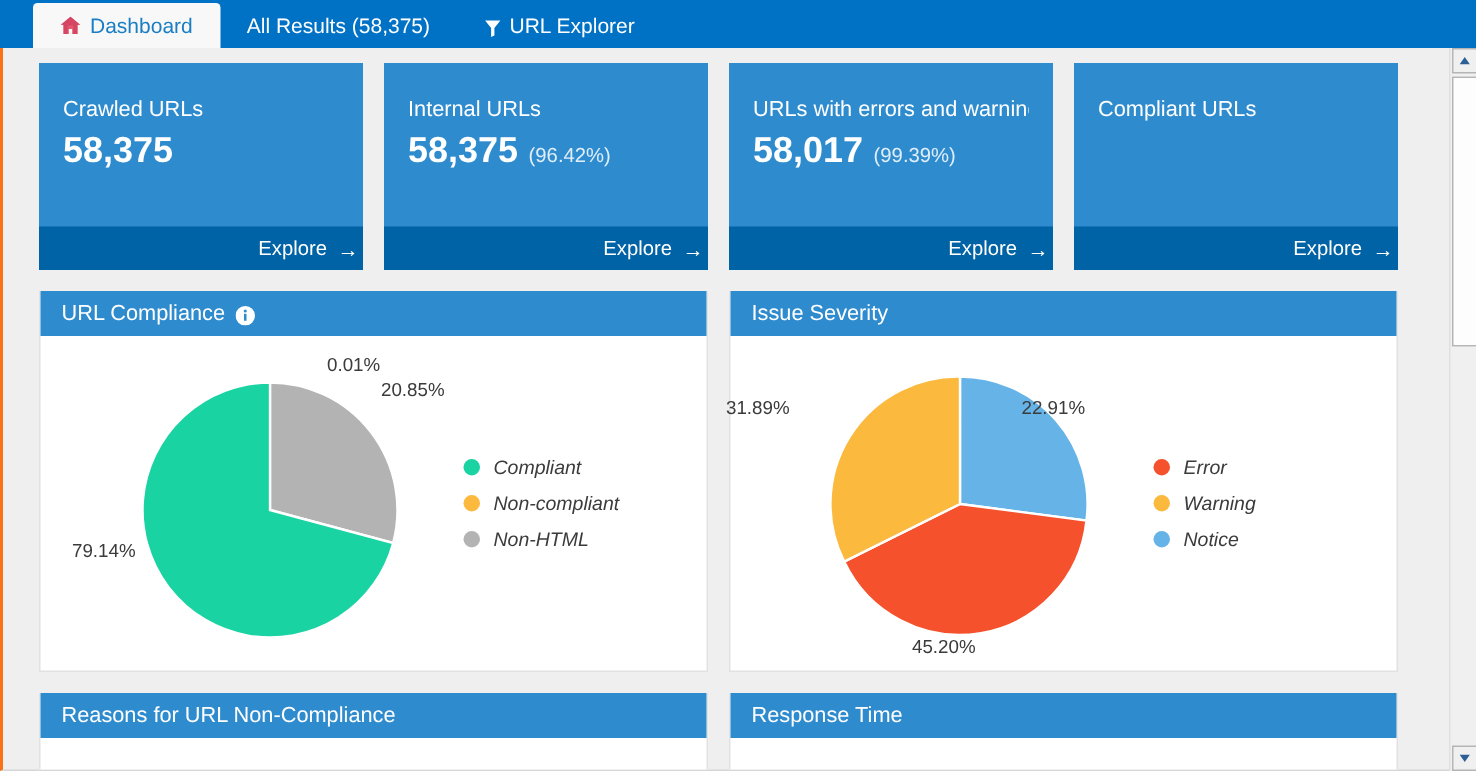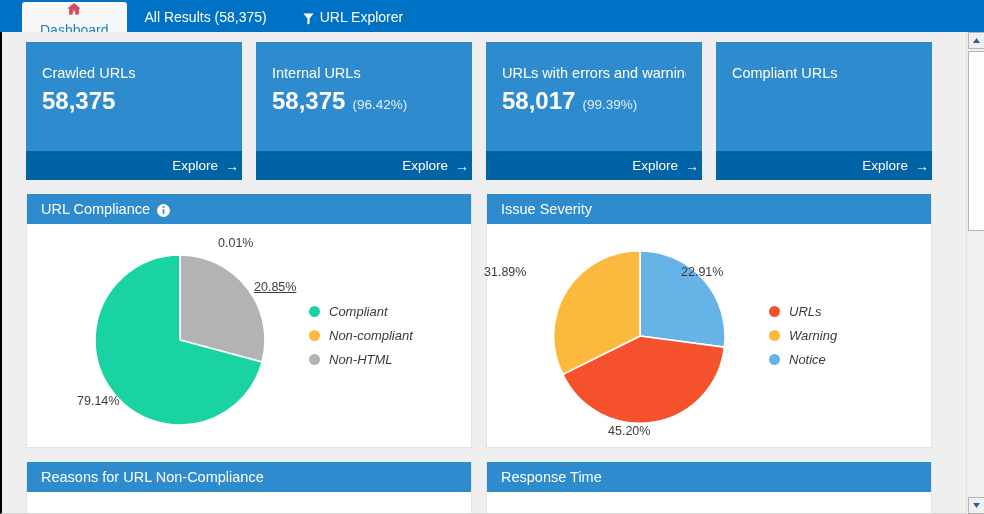--- a/index.html
+++ b/index.html
@@ -47,35 +47,34 @@
     cursor: pointer;
     box-sizing: border-box;
     white-space: nowrap;
   }
   .tab.first { margin-left: 22px; }
   .tab.active {
     background: #f8f8f8;
     color: #1a7ec4;
     border-top-left-radius: 3px;
     border-top-right-radius: 3px;
-    flex-direction: column;
   }
   .home-icon { display: inline-block; width: 14px; height: 14px; position: relative; top: 0px; }
   .filter-icon { display: inline-block; width: 11px; height: 12px; position: relative; top: 1px; }
 
   
   .viewport {
     position: absolute;
     left: 0;
     top: 32px;
     width: 984px;
     height: 482px;
     background: #efefef;
     box-sizing: border-box;
-    border-left: 2px solid #000000;
+    border-left: 2px solid #f97316;
     border-bottom: 1px solid #d6d6d6;
     overflow: hidden;
   }
   .content {
     position: absolute;
     left: 0; top: 0;
     width: 952px;
     padding: 10px 0 0 0;
     box-sizing: border-box;
   }
@@ -367,22 +366,22 @@
               <div class="pie-wrap">
                 <svg class="pie-svg" width="250" height="215" viewBox="0 0 250 215">
 
                   <path d="M125 112 L125 27 A85 85 0 0 1 207.1 133.9 Z" fill="#b3b3b3" stroke="#ffffff" stroke-width="1.6"></path>
 
                   <path d="M125 112 L207.1 133.9 L207.13 134.0 Z" fill="#fbb93e" stroke="#fbb93e" stroke-width="0.5"></path>
 
                   <path d="M125 112 L207.13 134.0 A85 85 0 1 1 125 27 Z" fill="#19d3a2" stroke="#ffffff" stroke-width="1.6"></path>
                 </svg>
                 <span class="pie-label" style="left:163px; top:8px;">0.01%</span>
-                <span class="pie-label" style="left:199px; top:52px;text-decoration:underline;">20.85%</span>
-                <span class="pie-label" style="left:-7px; top:166px;margin-left:29px;">79.14%</span>
+                <span class="pie-label" style="left:199px; top:25px;">20.85%</span>
+                <span class="pie-label" style="left:-7px; top:132px;">79.14%</span>
               </div>
               <div class="legend">
                 <div class="legend-item">
                   <span class="legend-dot" style="background:#19d3a2"></span>
                   <span>Compliant</span>
                 </div>
                 <div class="legend-item">
                   <span class="legend-dot" style="background:#fbb93e"></span>
                   <span>Non-compliant</span>
                 </div>
@@ -410,21 +409,21 @@
 
                   <path d="M125 108 L47.8 146.4 A85 85 0 0 1 125 23 Z" fill="#fbb93e" stroke="#ffffff" stroke-width="1.6"></path>
                 </svg>
                 <span class="pie-label" style="left:-31px; top:37px;">31.89%</span>
                 <span class="pie-label" style="left:166px; top:37px;text-align:right;">22.91%</span>
                 <span class="pie-label" style="left:93px; top:196px;">45.20%</span>
               </div>
               <div class="legend">
                 <div class="legend-item">
                   <span class="legend-dot" style="background:#f4512c"></span>
-                  <span>URLs</span>
+                  <span>Error</span>
                 </div>
                 <div class="legend-item">
                   <span class="legend-dot" style="background:#fbb93e"></span>
                   <span>Warning</span>
                 </div>
                 <div class="legend-item">
                   <span class="legend-dot" style="background:#66b3e8"></span>
                   <span>Notice</span>
                 </div>
               </div>

